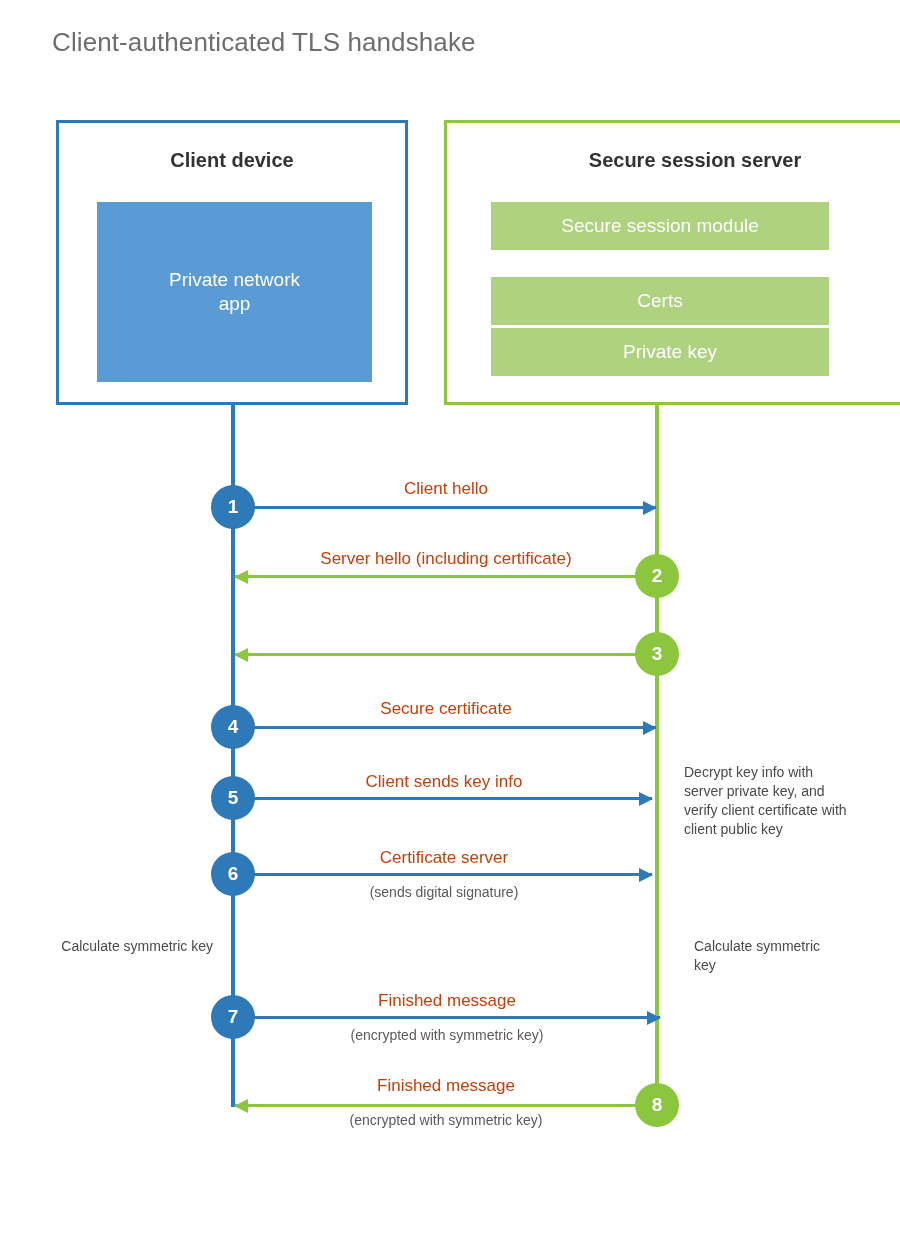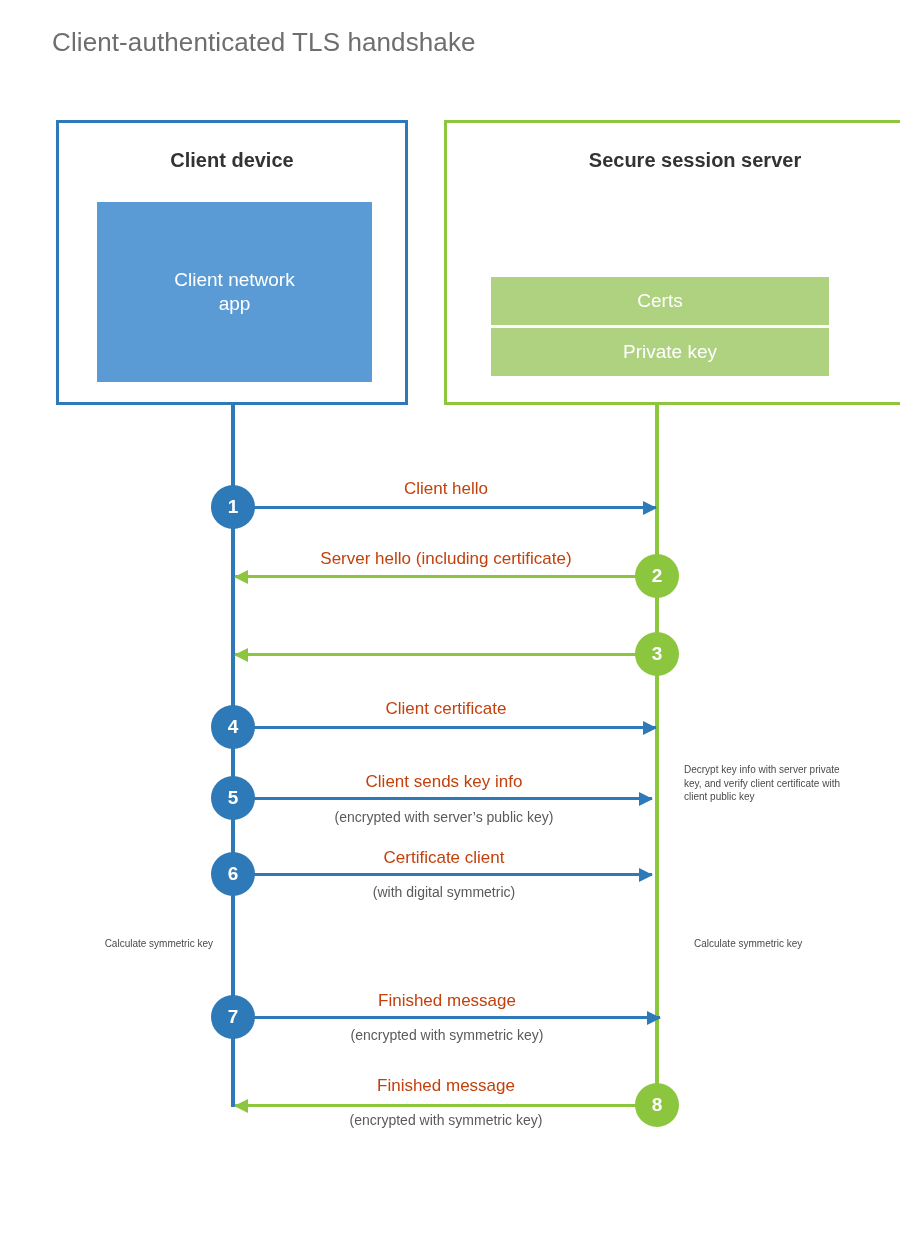--- a/index.html
+++ b/index.html
@@ -66,45 +66,48 @@
     position:absolute;text-align:center;color:#c2410c;
     font-size:17px;font-weight:400;white-space:nowrap;
   }
   .msg-sub{
     position:absolute;text-align:center;color:#5a5a5a;
     font-size:14px;font-weight:400;white-space:nowrap;
   }
 
   
   .side-note{
-    position:absolute;color:#4a4a4a;font-size:10px;line-height:1.35;
+    position:absolute;color:#4a4a4a;font-size:14px;line-height:1.35;
   }
   .side-note.right{left:668px;text-align:left;}
   .side-note.calc-left{left:40px;width:157px;text-align:right;}
   .side-note.calc-right{left:678px;text-align:left;}
 </style>
 </head>
 <body>
 
 <div class="canvas">
 
   <div class="page-title">Client-authenticated TLS handshake</div>
 
   <div class="actor-box client">
     <div class="actor-title">Client device</div>
     <div class="inner-block blue">
       <div class="two-line">
-        <div>Client network</div>
+        <div>Private network</div>
         <div>app</div>
       </div>
     </div>
   </div>
 
   <div class="actor-box server">
     <div class="actor-title">Secure session server</div>
+    <div class="inner-block green g1">
+      <span>Secure session module</span>
+    </div>
     <div class="inner-block green g2">
       <span>Certs</span>
     </div>
     <div class="inner-block green g3">
       <span>Private key</span>
     </div>
   </div>
 
   <div class="lifeline client"></div>
   <div class="lifeline server"></div>
@@ -119,38 +122,37 @@
   <div class="arrow green" style="left:219px;top:575px;width:422px;">
     <span class="head"></span>
   </div>
   <div class="step-circle green" style="top:554px;">2</div>
 
   <div class="arrow green" style="left:219px;top:653px;width:422px;">
     <span class="head"></span>
   </div>
   <div class="step-circle green" style="top:632px;">3</div>
 
-  <div class="msg-label" style="left:218px;top:699px;width:424px;">Client certificate</div>
+  <div class="msg-label" style="left:218px;top:699px;width:424px;">Secure certificate</div>
   <div class="arrow blue" style="left:218px;top:726px;width:422px;">
     <span class="head"></span>
   </div>
   <div class="step-circle blue" style="top:705px;">4</div>
 
   <div class="msg-label" style="left:218px;top:772px;width:420px;">Client sends key info</div>
   <div class="arrow blue" style="left:218px;top:797px;width:418px;">
     <span class="head"></span>
   </div>
-  <div class="msg-sub" style="left:218px;top:809px;width:420px;">(encrypted with server’s public key)</div>
   <div class="step-circle blue" style="top:776px;">5</div>
 
-  <div class="msg-label" style="left:218px;top:848px;width:420px;">Certificate client</div>
+  <div class="msg-label" style="left:218px;top:848px;width:420px;">Certificate server</div>
   <div class="arrow blue" style="left:218px;top:873px;width:418px;">
     <span class="head"></span>
   </div>
-  <div class="msg-sub" style="left:218px;top:884px;width:420px;">(with digital symmetric)</div>
+  <div class="msg-sub" style="left:218px;top:884px;width:420px;">(sends digital signature)</div>
   <div class="step-circle blue" style="top:852px;">6</div>
 
   <div class="msg-label" style="left:218px;top:991px;width:426px;">Finished message</div>
   <div class="arrow blue" style="left:218px;top:1016px;width:426px;">
     <span class="head"></span>
   </div>
   <div class="msg-sub" style="left:218px;top:1027px;width:426px;">(encrypted with symmetric key)</div>
   <div class="step-circle blue" style="top:995px;">7</div>
 
   <div class="msg-label" style="left:218px;top:1076px;width:424px;">Finished message</div>

